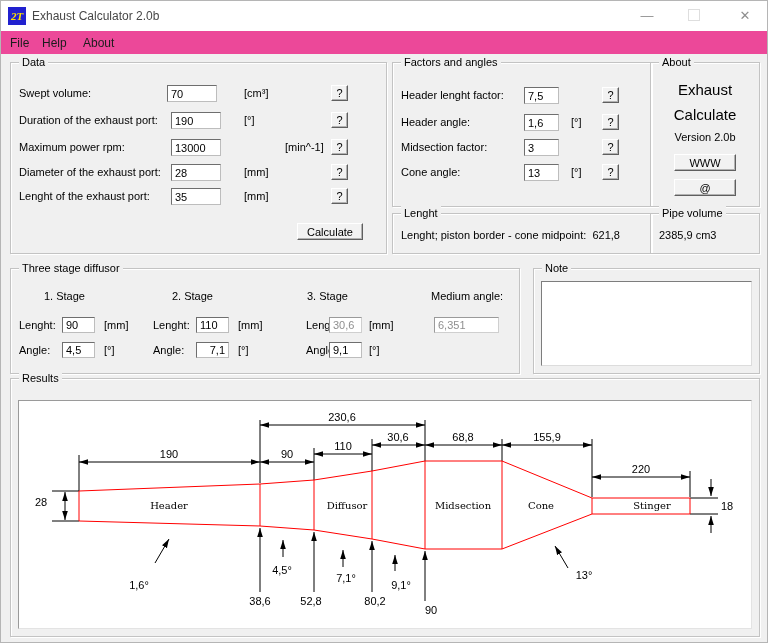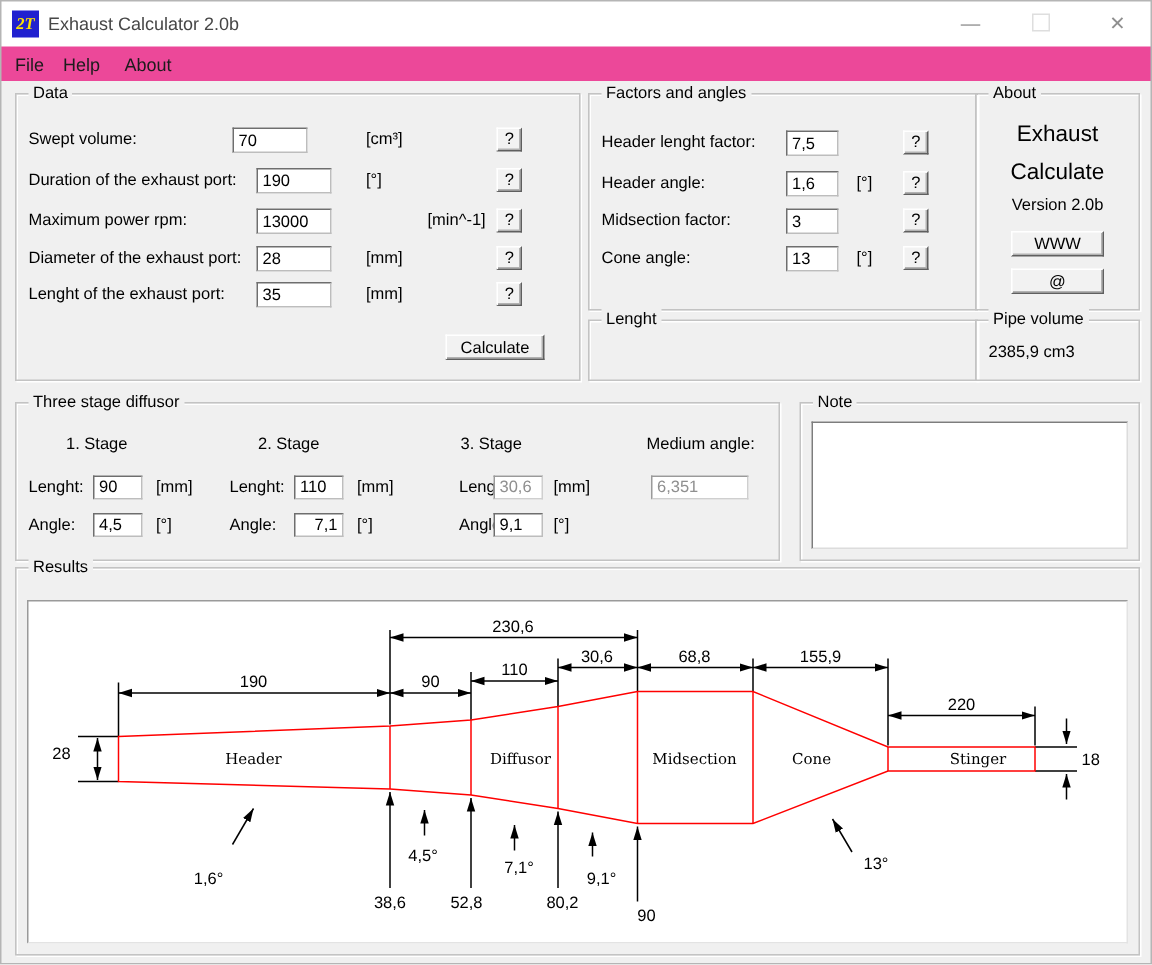--- a/index.html
+++ b/index.html
@@ -57,21 +57,21 @@
   <span class="menuitem" style="left:10px;">File</span>
   <span class="menuitem" style="left:42px;">Help</span>
   <span class="menuitem" style="left:83px;">About</span>
 </div>
 
 <div class="client"></div>
 
 <div class="group" style="left:10px;top:62px;width:375px;height:190px;">
   <span class="gtitle">Data</span>
   <span class="lbl" style="left:8px;top:23px;">Swept volume:</span>
-  <input class="field" style="left: 144px; top: 22px; width: 50px;" value="70">
+  <input class="field" style="left: 156px; top: 22px; width: 50px;" value="70">
   <span class="lbl" style="left:233px;top:23px;">[cm³]</span>
   <button class="btn qbtn" style="left:320px;top:22px;">?</button>
 
   <span class="lbl" style="left:8px;top:50px;">Duration of the exhaust port:</span>
   <input class="field" style="left: 160px; top: 49px; width: 50px;" value="190">
   <span class="lbl" style="left:233px;top:50px;">[°]</span>
   <button class="btn qbtn" style="left:320px;top:49px;">?</button>
 
   <span class="lbl" style="left:8px;top:77px;">Maximum power rpm:</span>
   <input class="field" style="left: 160px; top: 76px; width: 50px;" value="13000">
@@ -116,20 +116,21 @@
   <span class="gtitle">About</span>
   <div class="aboutname" style="top:18px;">Exhaust</div>
   <div class="aboutname" style="top:43px;">Calculate</div>
   <div class="aboutver" style="top:68px;">Version 2.0b</div>
   <button class="btn" style="left:23px;top:91px;width:62px;height:17px;">WWW</button>
   <button class="btn" style="left:23px;top:116px;width:62px;height:17px;">@</button>
 </div>
 
 <div class="group" style="left:392px;top:213px;width:258px;height:39px;">
   <span class="gtitle">Lenght</span>
+  <span class="lbl" style="left:8px;top:14px;">Lenght; piston border - cone midpoint:  621,8</span>
 </div>
 
 <div class="group" style="left:650px;top:213px;width:108px;height:39px;">
   <span class="gtitle">Pipe volume</span>
   <span class="lbl" style="left:8px;top:14px;">2385,9 cm3</span>
 </div>
 
 <div class="group" style="left:10px;top:268px;width:508px;height:104px;">
   <span class="gtitle">Three stage diffusor</span>
   <span class="lbl" style="left:33px;top:20px;">1. Stage</span>

